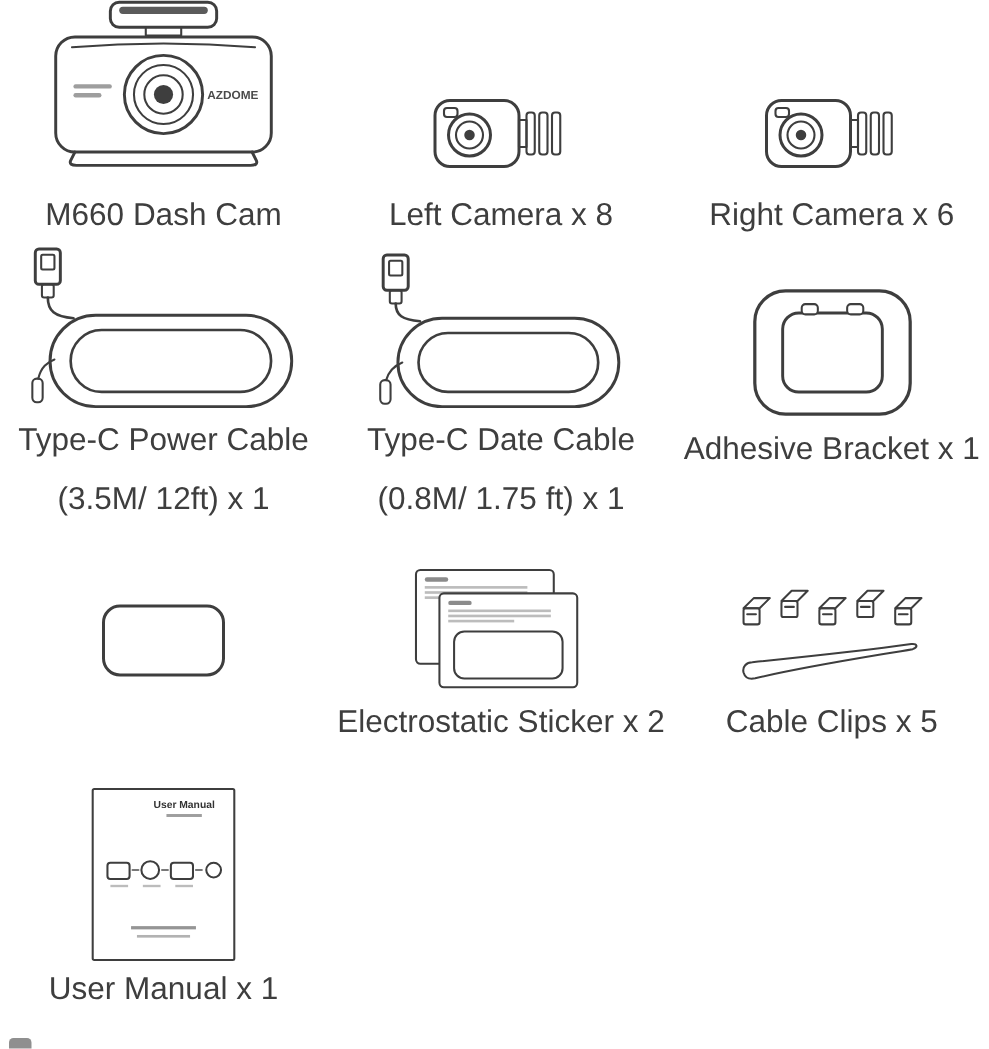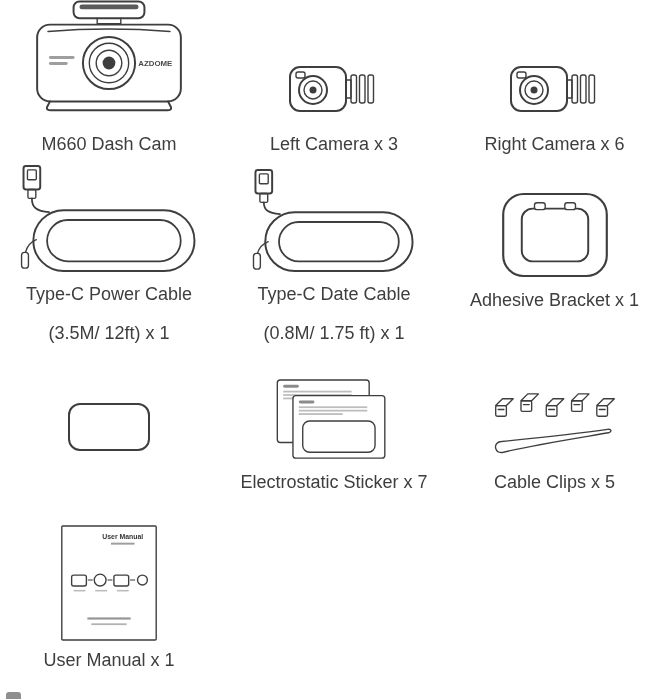--- a/index.html
+++ b/index.html
@@ -18,21 +18,21 @@
     grid-template-rows: 160px 184px 178px 177px;
   }
   .cell { display: flex; flex-direction: column; align-items: center; }
   .art { display: flex; align-items: flex-end; justify-content: center; width: 100%; }
   .r1 .art { height: 126px; }
   .r2 .art { height: 132px; }
   .r3 .art { height: 122px; }
   .r4 .art { height: 120px; }
   .label {
     margin-top: 7px;
-    font-size: 18px; line-height: 22px;
+    font-size: 21px; line-height: 22px;
     color: #3e3e3e; text-align: left; white-space: nowrap;
   }
   .label.l2 { margin-top: 17px; }
   svg { display: block; }
   svg text { font-family: "Liberation Sans", sans-serif; }
   .s  { fill: none; stroke: #3e3e3e; stroke-width: 2; stroke-linecap: round; stroke-linejoin: round; }
   .s1 { stroke-width: 1.4; }
   .f  { fill: #3e3e3e; stroke: none; }
   .wh { fill: #ffffff; }
   .mb4 { margin-bottom: 4px; } .mb6 { margin-bottom: 6px; }
@@ -77,21 +77,21 @@
         <rect x="8" y="12" width="9" height="6" rx="2" class="s s1"></rect>
         <circle cx="25" cy="30" r="14" class="s"></circle>
         <circle cx="25" cy="30" r="9" class="s s1"></circle>
         <circle cx="25" cy="30" r="3.5" class="f"></circle>
         <rect x="58" y="20" width="5" height="18" class="s s1"></rect>
         <rect x="63" y="15" width="5.5" height="28" rx="2" class="s s1"></rect>
         <rect x="71.5" y="15" width="5.5" height="28" rx="2" class="s s1"></rect>
         <rect x="80" y="15" width="5.5" height="28" rx="2" class="s s1"></rect>
       </svg>
     </div>
-    <div class="label">Left Camera x 3</div>
+    <div class="label">Left Camera x 8</div>
   </div>
 
   <div class="cell r1">
     <div class="art">
       <svg width="92" height="58" viewBox="0 0 92 58" class="mb8">
         <rect x="2" y="7" width="56" height="44" rx="10" class="s wh"></rect>
         <rect x="8" y="12" width="9" height="6" rx="2" class="s s1"></rect>
         <circle cx="25" cy="30" r="14" class="s"></circle>
         <circle cx="25" cy="30" r="9" class="s s1"></circle>
         <circle cx="25" cy="30" r="3.5" class="f"></circle>
@@ -169,21 +169,21 @@
         <rect x="8" y="16.5" width="70" height="1.8" class="f" opacity="0.35"></rect>
         <rect x="8" y="20" width="45" height="1.8" class="f" opacity="0.35"></rect>
         <rect x="18" y="18" width="94" height="64" rx="3" class="s s1 wh"></rect>
         <rect x="24" y="23" width="16" height="3" rx="1.5" class="f" opacity="0.6"></rect>
         <rect x="24" y="29" width="70" height="1.8" class="f" opacity="0.35"></rect>
         <rect x="24" y="32.5" width="70" height="1.8" class="f" opacity="0.35"></rect>
         <rect x="24" y="36" width="45" height="1.8" class="f" opacity="0.35"></rect>
         <rect x="28" y="44" width="74" height="32" rx="7" class="s s1"></rect>
       </svg>
     </div>
-    <div class="label">Electrostatic Sticker x 7</div>
+    <div class="label">Electrostatic Sticker x 2</div>
   </div>
 
   <div class="cell r4">
     <div class="art">
       <svg width="132" height="70" viewBox="0 0 132 72" class="mb4">
         <g transform="translate(2,8)">
           <path d="M3,8 L10,1 L21,1 L14,8 Z" class="s s1"></path>
           <rect x="3" y="8" width="11" height="11" rx="1.5" class="s s1"></rect>
           <path d="M5.5,12 h6" class="s s1"></path>
         </g>

